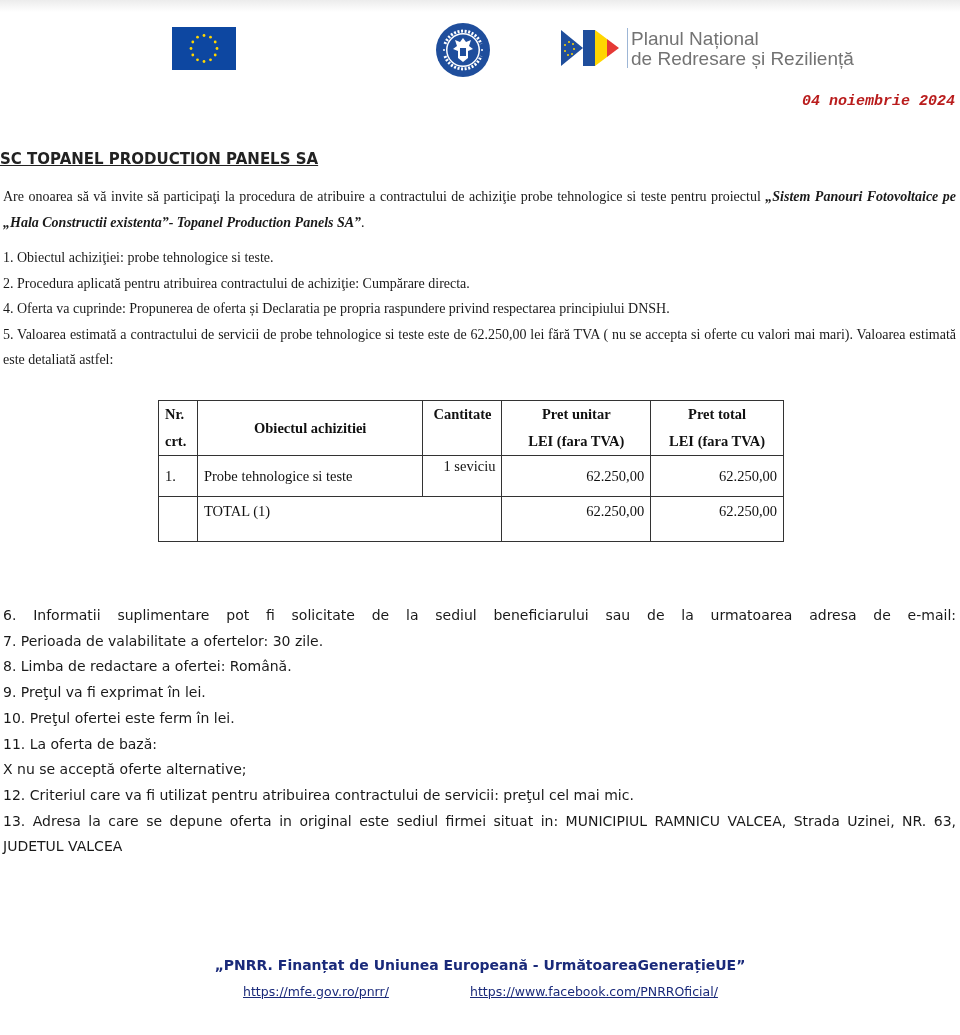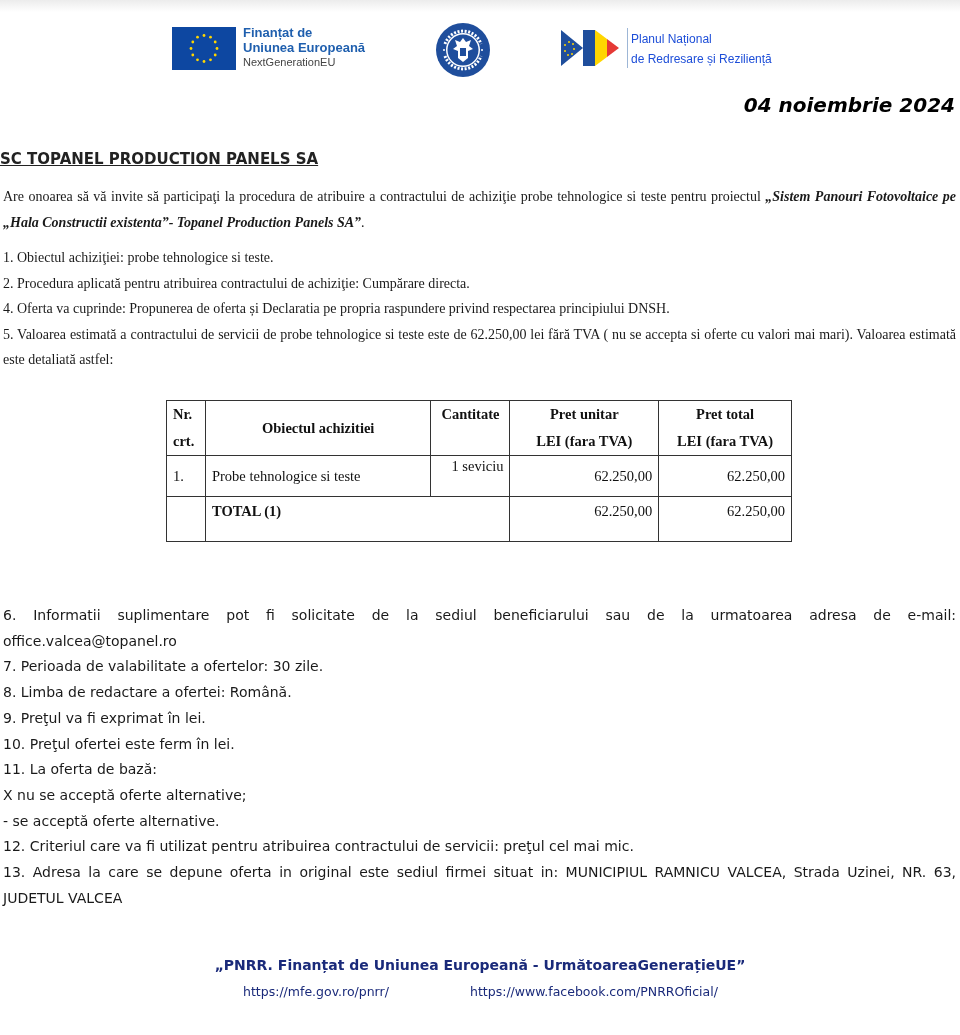--- a/index.html
+++ b/index.html
@@ -22,42 +22,42 @@
   }
   .eu-flag svg { width: 100%; height: 100%; display: block; }
   .eu-text { position: absolute; left: 243px; top: 3px; font-family: "Liberation Sans", sans-serif; }
   .eu-text .l1, .eu-text .l2 { color: #1f5fae; font-weight: bold; font-size: 13px; line-height: 15px; }
   .eu-text .l3 { color: #444; font-size: 11px; line-height: 15px; }
   .gov-seal { position: absolute; left: 435px; top: 0; width: 56px; height: 56px; }
   .gov-seal svg { width: 100%; height: 100%; display: block; }
   .pnrr-mark { position: absolute; left: 561px; top: 8px; width: 64px; height: 36px; }
   .pnrr-mark svg { width: 100%; height: 100%; display: block; }
   .pnrr-sep { position: absolute; left: 627px; top: 6px; width: 1px; height: 40px; background: #9db6d6; }
-  .pnrr-text { position: absolute; left: 631px; top: 7px; font-family: "Liberation Sans", sans-serif; color: #1d4ed8; font-size: 12px; line-height: 20px; }
+  .pnrr-text { position: absolute; left: 631px; top: 7px; font-family: "Liberation Sans", sans-serif; color: #737373; font-size: 19px; line-height: 20px; }
 
   .date {
     position: absolute; right: 5px; top: 93px;
-    font-weight: bold; font-style: italic; font-size: 20px; color: #000000;
+    font-weight: bold; font-style: italic; font-size: 15px; color: #b91c1c; font-family: Liberation Mono, monospace;
   }
   .title {
     position: absolute; left: 0; width: 960px; top: 150px; text-align: left;
     font-weight: bold; font-size: 15px; text-decoration: underline; color: #222;
   }
   .content {
     position: absolute; left: 3px; top: 184px; width: 953px;
     font-size: 14px; line-height: 25.5px; color: #1a1a1a; font-family: Liberation Serif, serif;
   }
   .content p { margin: 0; }
   .justify { text-align: justify; text-align-last: left; }
   .justify-full { text-align: justify; text-align-last: justify; }
   .bi { font-weight: bold; font-style: italic; }
   .gap-top { margin-top: 10px !important; }
 
   table.estim {
-    position: absolute; left: 166px; top: 400px; width: 626px;
+    position: absolute; left: 158px; top: 400px; width: 626px;
     border-collapse: collapse;
     font-family: "Liberation Serif", serif; font-size: 14.5px; color: #111;
   }
   table.estim td, table.estim th { border: 1px solid #333; padding: 0 6px; }
   table.estim th { font-weight: bold; }
   .hdr-row th { height: 54px; line-height: 27px; vertical-align: top; }
   .c-nr { width: 26px; text-align: left; }
   .c-obj { width: 213px; text-align: center; vertical-align: middle !important; }
   .c-qty { width: 66px; text-align: center; }
   .c-pu { width: 136px; text-align: center; }
@@ -68,21 +68,21 @@
   .total-row td { height: 38px; vertical-align: top; padding-top: 6px !important; }
 
   .content2 { position: absolute; left: 3px; top: 555px; width: 953px; font-size: 14px; line-height: 25.7px; color: #1a1a1a; margin-top: 48px; }
   .content2 p { margin: 0; }
 
   .footer-quote {
     position: absolute; left: 0; width: 960px; top: 957px; text-align: center;
     font-weight: bold; font-size: 14px; color: #1a2a7a;
   }
   .footer-links { position: absolute; top: 984px; left: 0; width: 960px; font-size: 12.5px; color: #1a2a7a; }
-  .footer-links span { position: absolute; }
+  .footer-links span { position: absolute; text-decoration: underline; }
   .fl1 { left: 243px; }
   .fl2 { left: 470px; }
 </style>
 </head>
 <body>
 
 <div class="topfade"></div>
 
 <div class="logos">
   <div class="eu-flag">
@@ -97,25 +97,20 @@
           <circle cx="38.5" cy="32.8" r="1.4"></circle>
         <circle cx="32" cy="34.5" r="1.4"></circle>
           <circle cx="25.5" cy="32.8" r="1.4"></circle>
           <circle cx="20.8" cy="28" r="1.4"></circle>
         <circle cx="19" cy="21.5" r="1.4"></circle>
           <circle cx="20.8" cy="15" r="1.4"></circle>
           <circle cx="25.5" cy="10.2" r="1.4"></circle>
       </g>
     </svg>
   </div>
-  <div class="eu-text">
-    <div class="l1">Finanțat de</div>
-    <div class="l2">Uniunea Europeană</div>
-    <div class="l3">NextGenerationEU</div>
-  </div>
 
   <div class="gov-seal">
     <svg viewBox="0 0 56 56">
       <circle cx="28" cy="28" r="27" fill="#1f4e9c"></circle>
       <circle cx="28" cy="28" r="17" fill="#ffffff"></circle>
       <circle cx="28" cy="28" r="15.5" fill="#1f4e9c"></circle>
       <path d="M28 16 L31 20 L36 18 L34 24 L38 27 L33 29 L33 36 L28 40 L23 36 L23 29 L18 27 L22 24 L20 18 L25 20 Z" fill="#ffffff"></path>
       <rect x="25" y="26" width="6" height="8" fill="#1f4e9c"></rect>
       <g fill="#ffffff">
           <circle cx="9" cy="28" r="1"></circle>
@@ -178,37 +173,35 @@
   </tr>
   <tr class="data-row">
     <td>1.</td>
     <td>Probe tehnologice si teste</td>
     <td class="num top">1 seviciu</td>
     <td class="num">62.250,00</td>
     <td class="num">62.250,00</td>
   </tr>
   <tr class="total-row">
     <td></td>
-    <td colspan="2" style="font-weight:bold;">TOTAL (1)</td>
+    <td colspan="2" style="font-weight:normal;">TOTAL (1)</td>
     <td class="num">62.250,00</td>
     <td class="num">62.250,00</td>
   </tr>
 </tbody>
   </table>
 
 <div class="content2">
   <p class="justify-full">6. Informatii suplimentare pot fi solicitate de la sediul beneficiarului sau de la urmatoarea adresa de e-mail:</p>
-  <p>office.valcea@topanel.ro</p>
   <p>7. Perioada de valabilitate a ofertelor: 30 zile.</p>
   <p>8. Limba de redactare a ofertei: Română.</p>
   <p>9. Preţul va fi exprimat în lei.</p>
   <p>10. Preţul ofertei este ferm în lei.</p>
   <p>11. La oferta de bază:</p>
   <p>X nu se acceptă oferte alternative;</p>
-  <p>- se acceptă oferte alternative.</p>
   <p>12. Criteriul care va fi utilizat pentru atribuirea contractului de servicii: preţul cel mai mic.</p>
   <p class="justify-full">13. Adresa la care se depune oferta in original este sediul firmei situat in: MUNICIPIUL RAMNICU VALCEA, Strada Uzinei, NR. 63,</p>
   <p>JUDETUL VALCEA</p>
 </div>
 
 <div class="footer-quote">„PNRR. Finanțat de Uniunea Europeană - UrmătoareaGenerațieUE”</div>
 <div class="footer-links">
   <span class="fl1">https://mfe.gov.ro/pnrr/</span>
   <span class="fl2">https://www.facebook.com/PNRROficial/</span>
 </div>

